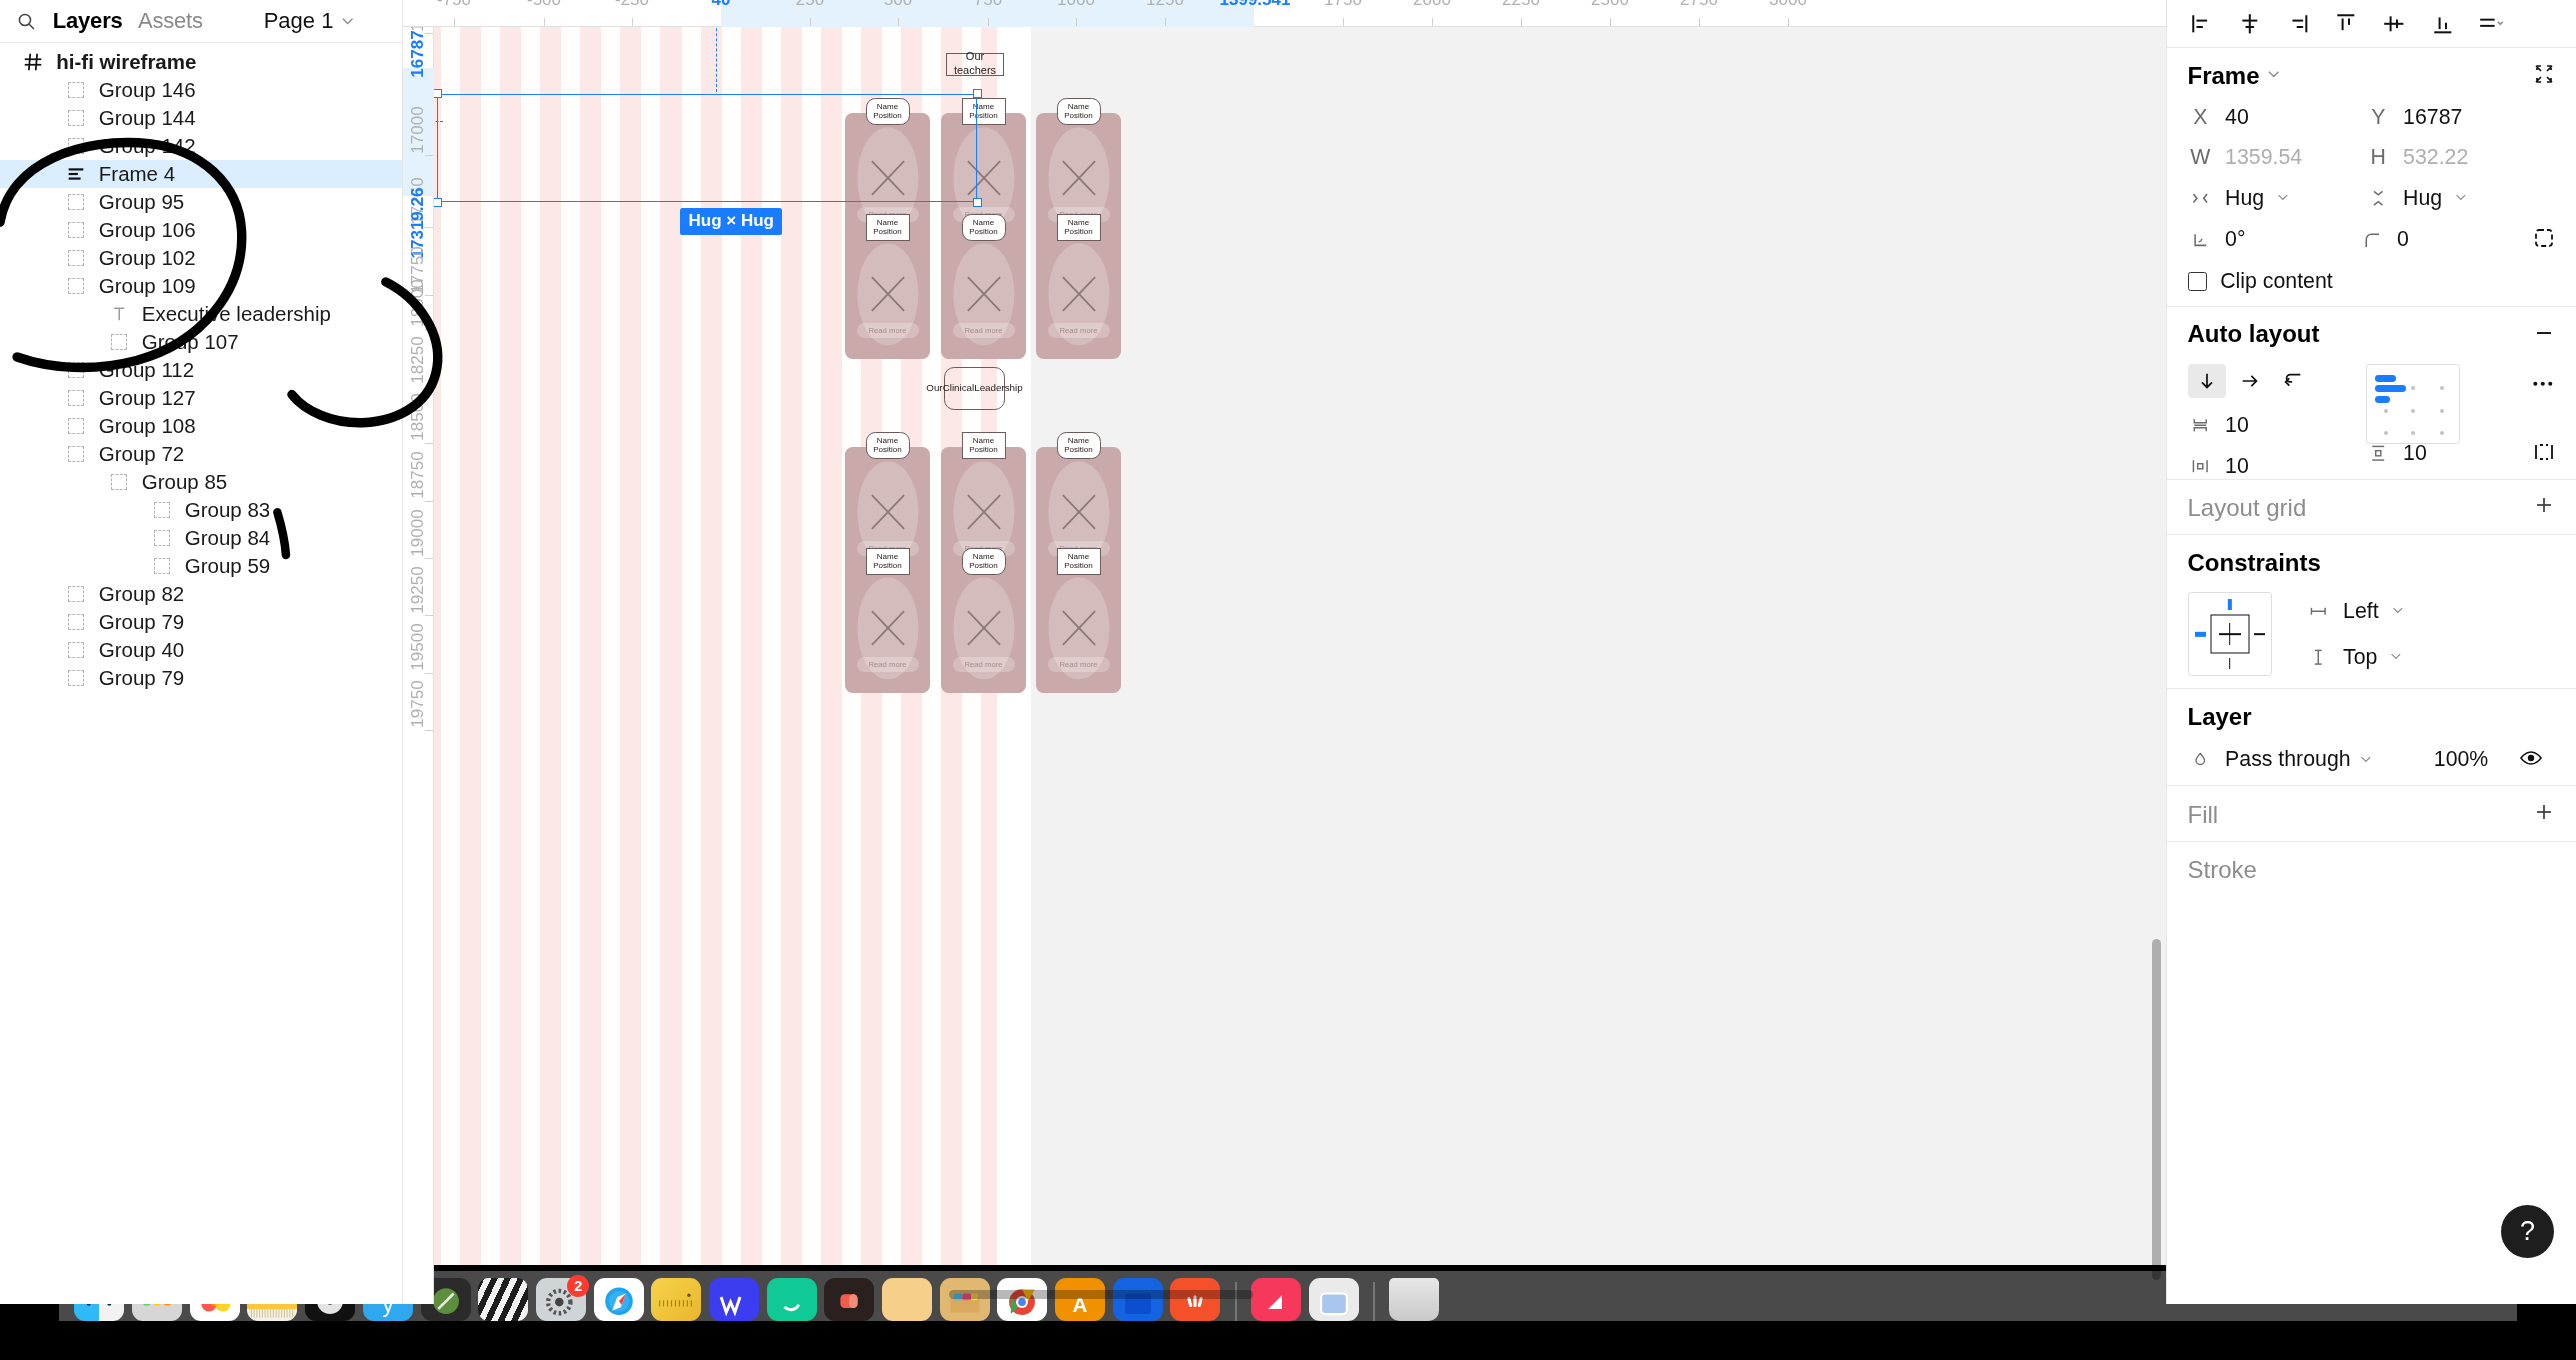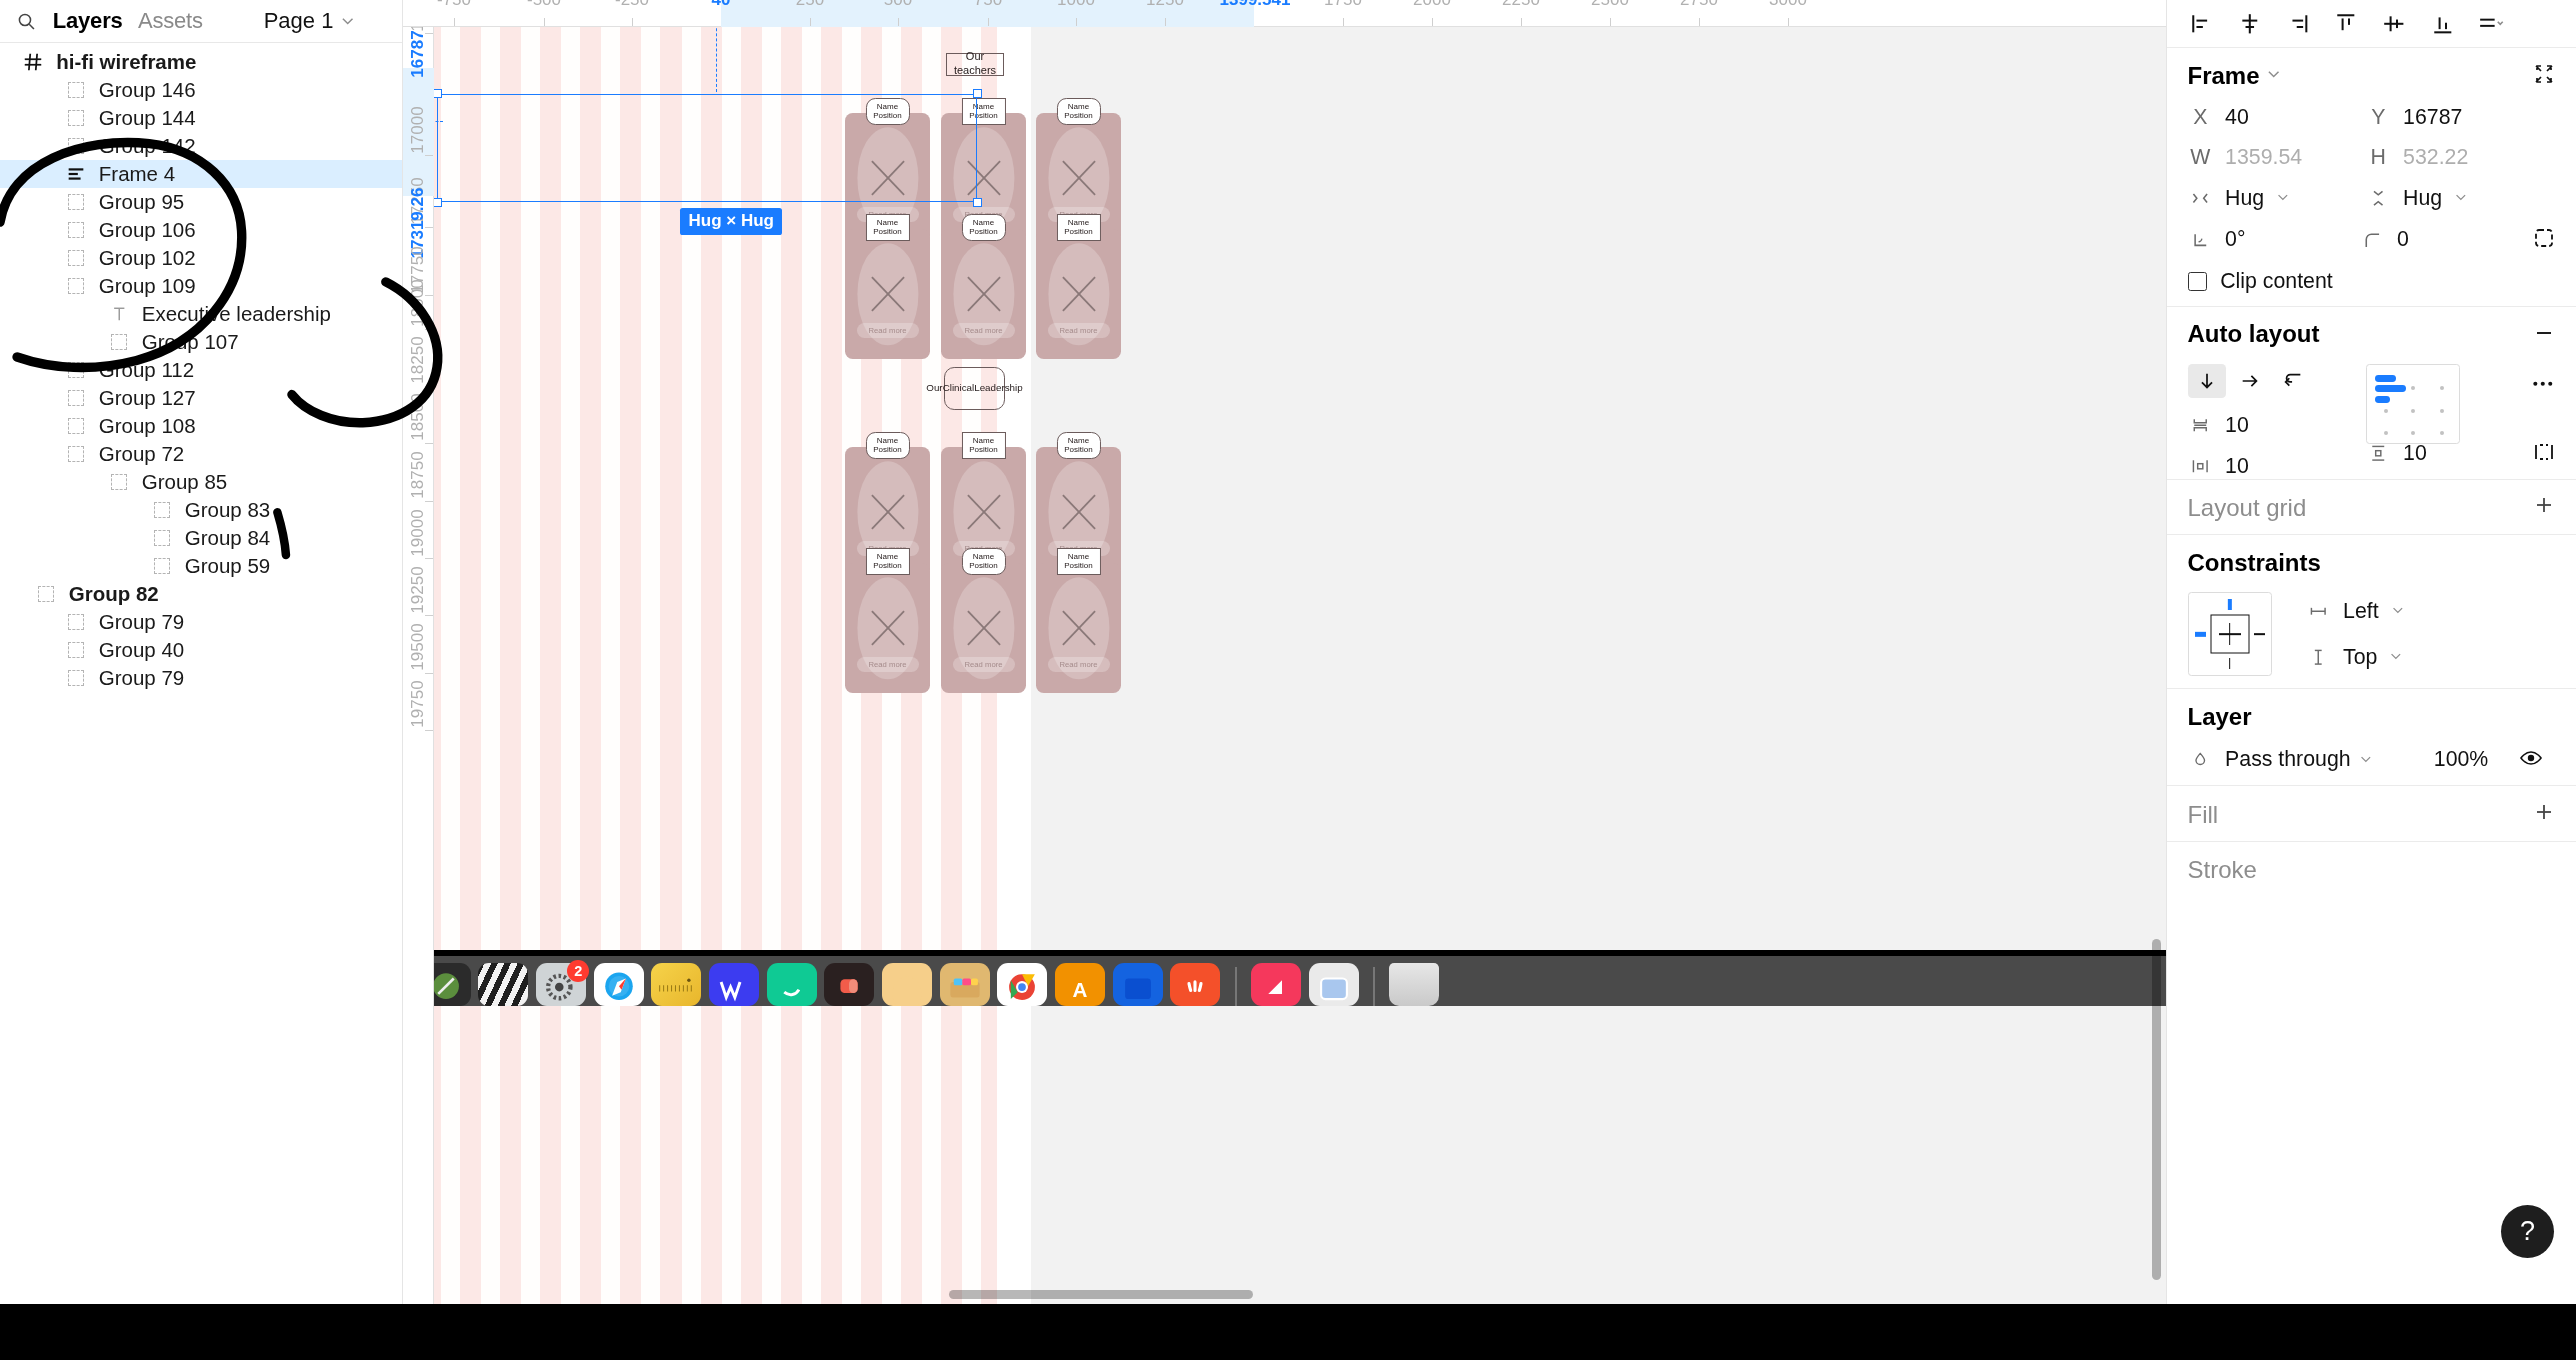--- a/index.html
+++ b/index.html
@@ -5,21 +5,21 @@
   * { box-sizing: border-box; margin: 0; padding: 0; }
   html, body {
     width: 2576px; height: 1361px;
     overflow: hidden;
     background: #000;
     font-family: "Liberation Sans", sans-serif;
     -webkit-font-smoothing: antialiased;
   }
   #app {
     position: relative;
-    width: 2576px; height: 1006px;
+    width: 2576px; height: 1321px;
     background: #14b8a6;
   }
 
   
   #left-panel {
     position: absolute; left: 0; top: 0;
     width: 403px; height: 1304px;
     background: #fff;
     border-right: 0.9px solid #e5e5e5;
     overflow: hidden;
@@ -472,21 +472,21 @@
             <span class="dashbox"></span>
           </span>
           <span>Group 84</span>
         </div>
         <div class="layer-row" style="padding-left: 149px;">
           <span class="layer-icon">
             <span class="dashbox"></span>
           </span>
           <span>Group 59</span>
         </div>
-        <div class="layer-row" style="padding-left: 33px; font-weight: bold;">
+        <div class="layer-row" style="padding-left: 63px;">
           <span class="layer-icon">
             <span class="dashbox"></span>
           </span>
           <span>Group 82</span>
         </div>
         <div class="layer-row" style="padding-left: 63px;">
           <span class="layer-icon">
             <span class="dashbox"></span>
           </span>
           <span>Group 79</span>

